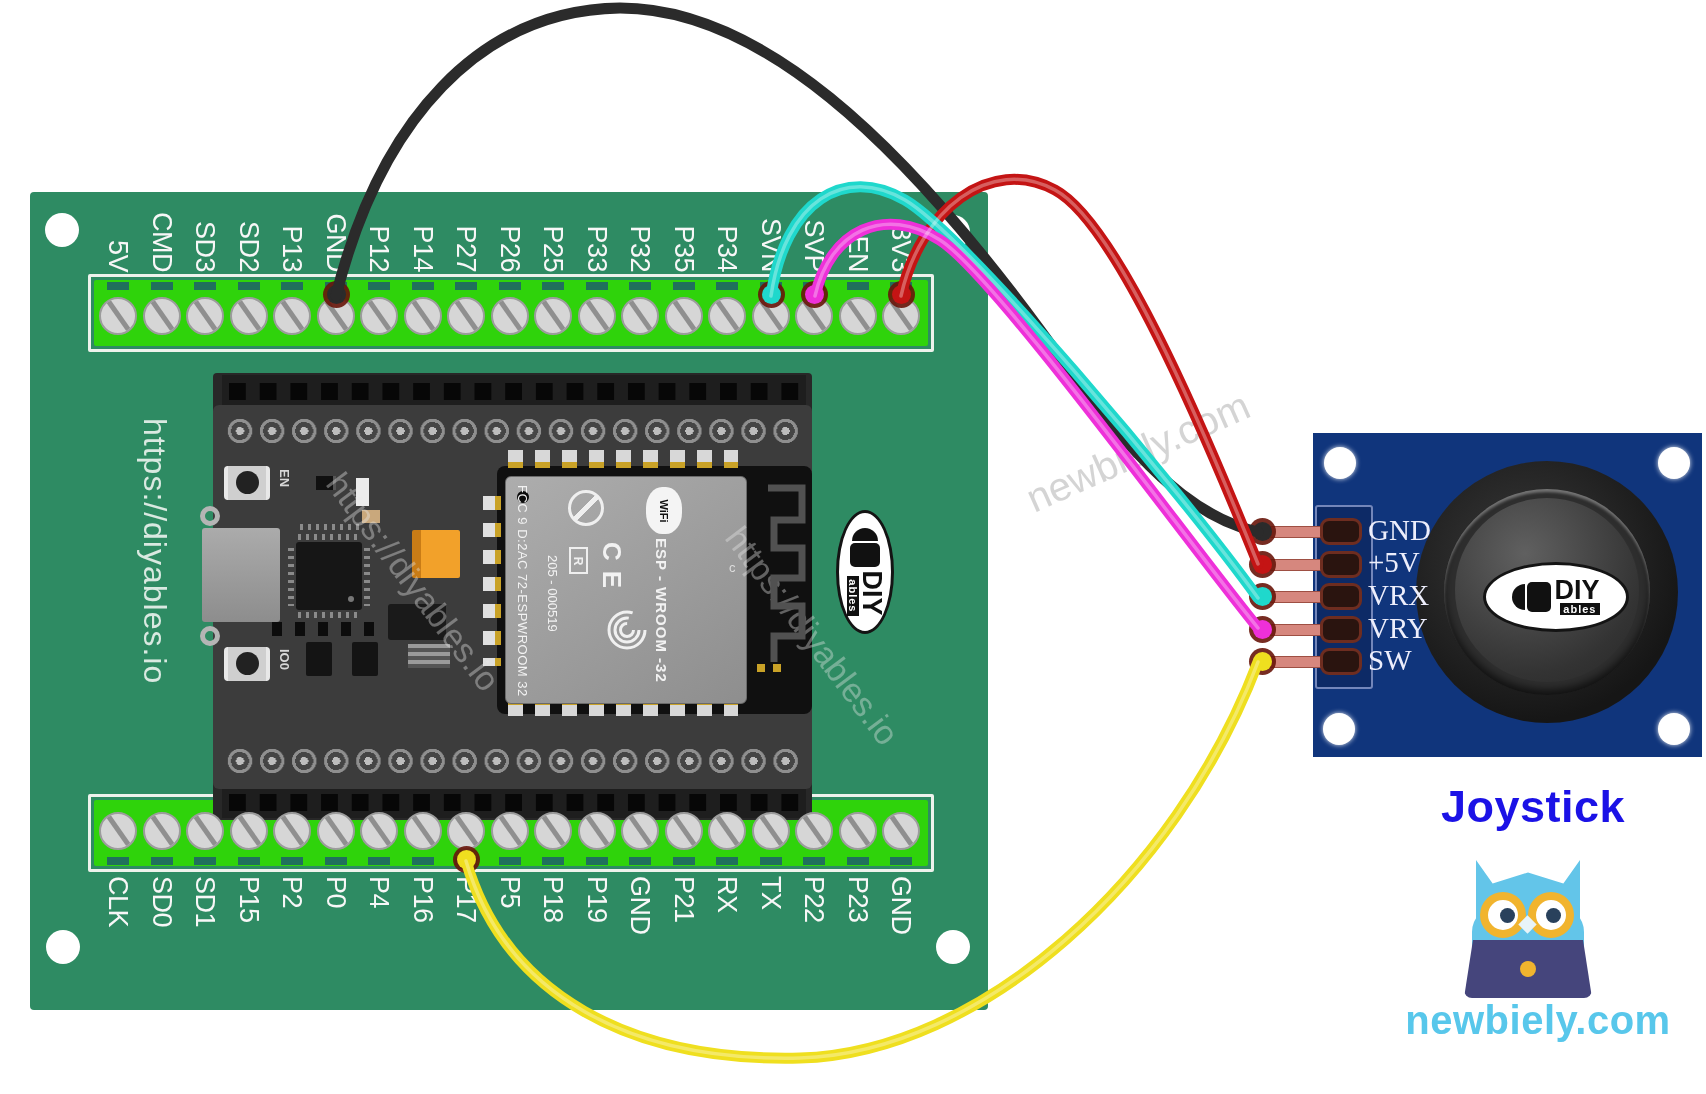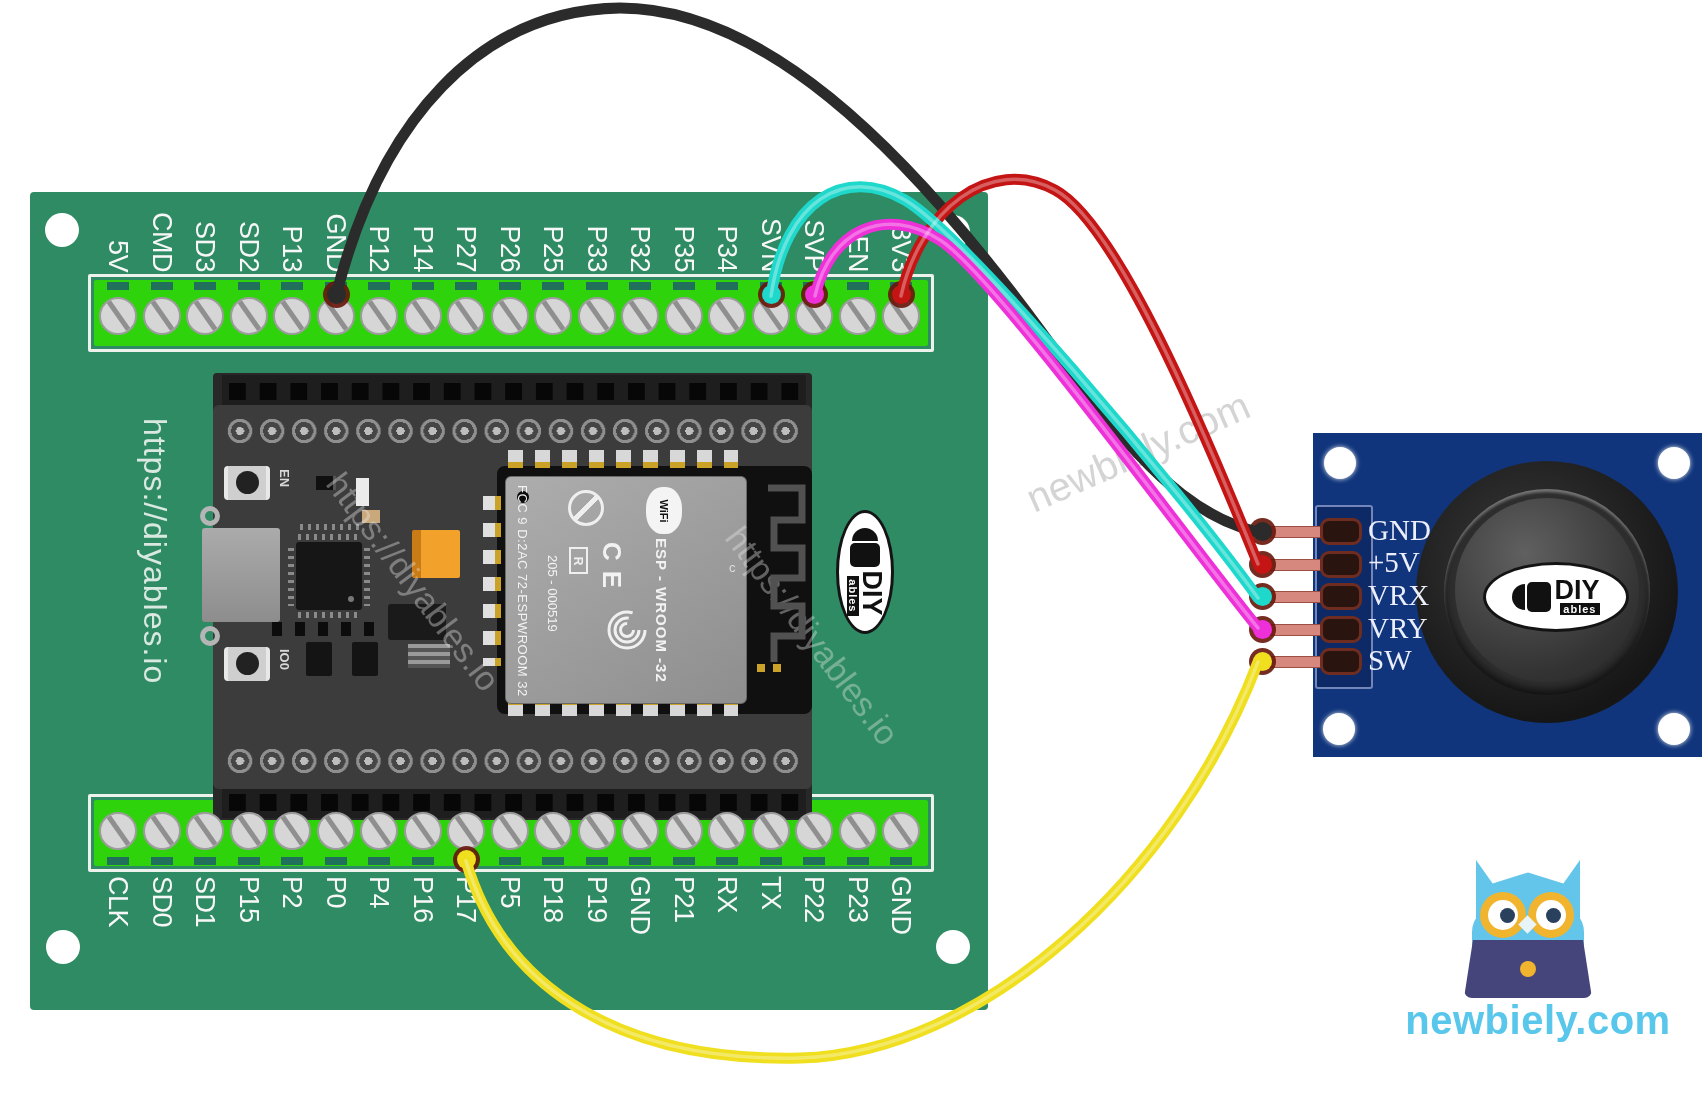--- a/index.html
+++ b/index.html
@@ -209,20 +209,21 @@
     <div class="diylogo">
       <div class="dg1"></div>
       <div class="dg2"></div>
       <div class="dtxt">
         <span class="dtop">DIY</span>
         <span class="dbot">ables</span>
       </div>
     </div>
   </div>
 
+  <div class="joy-caption">Joystick</div>
 
   <div class="owl-body"></div>
   <div class="owl-head"></div>
   <div class="lens" style="left:1480px;top:892px;"></div>
   <div class="lens" style="left:1528px;top:892px;"></div>
   <div class="pupil" style="left:1500px;top:908px;"></div>
   <div class="pupil" style="left:1546px;top:908px;"></div>
   <div class="beak"></div>
   <div class="laptop"></div>
   <div class="laptop-dot"></div>

